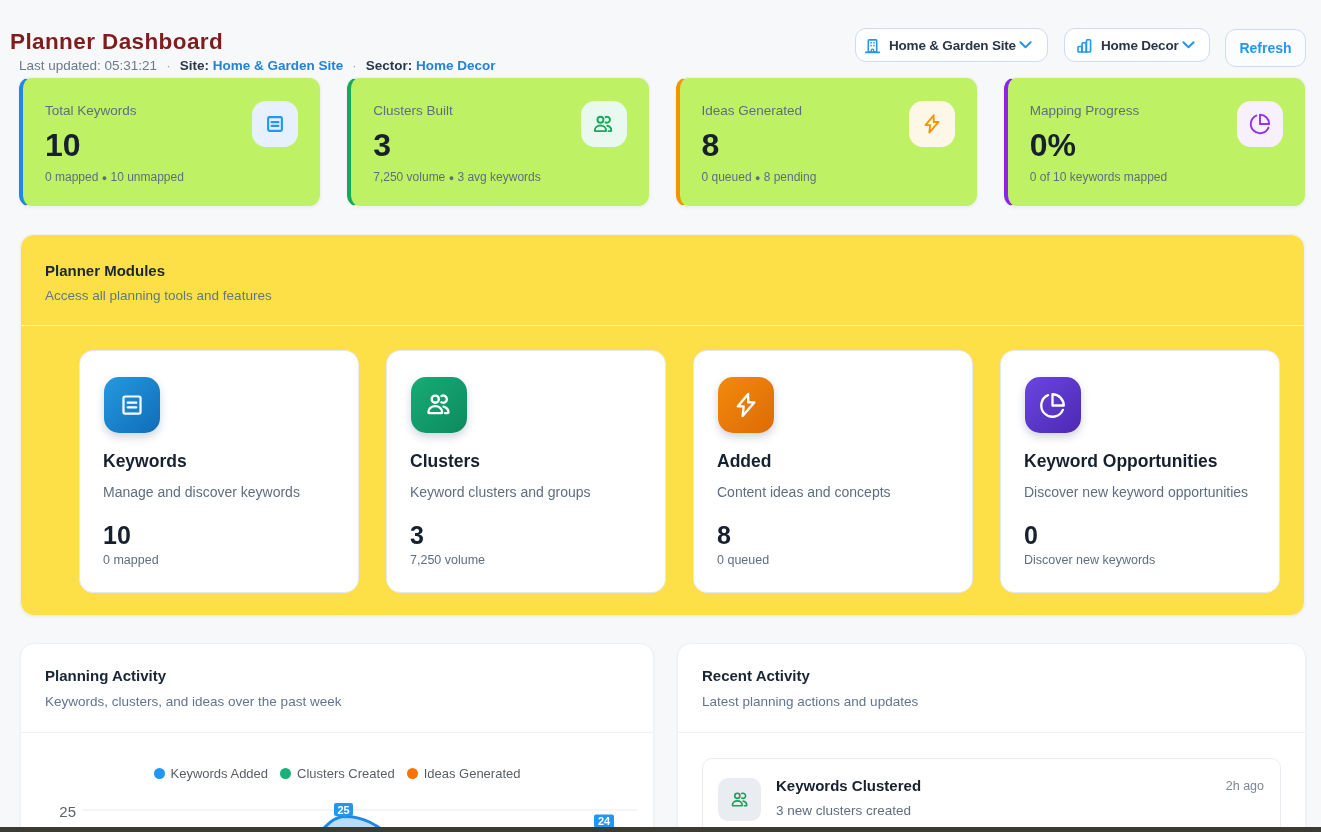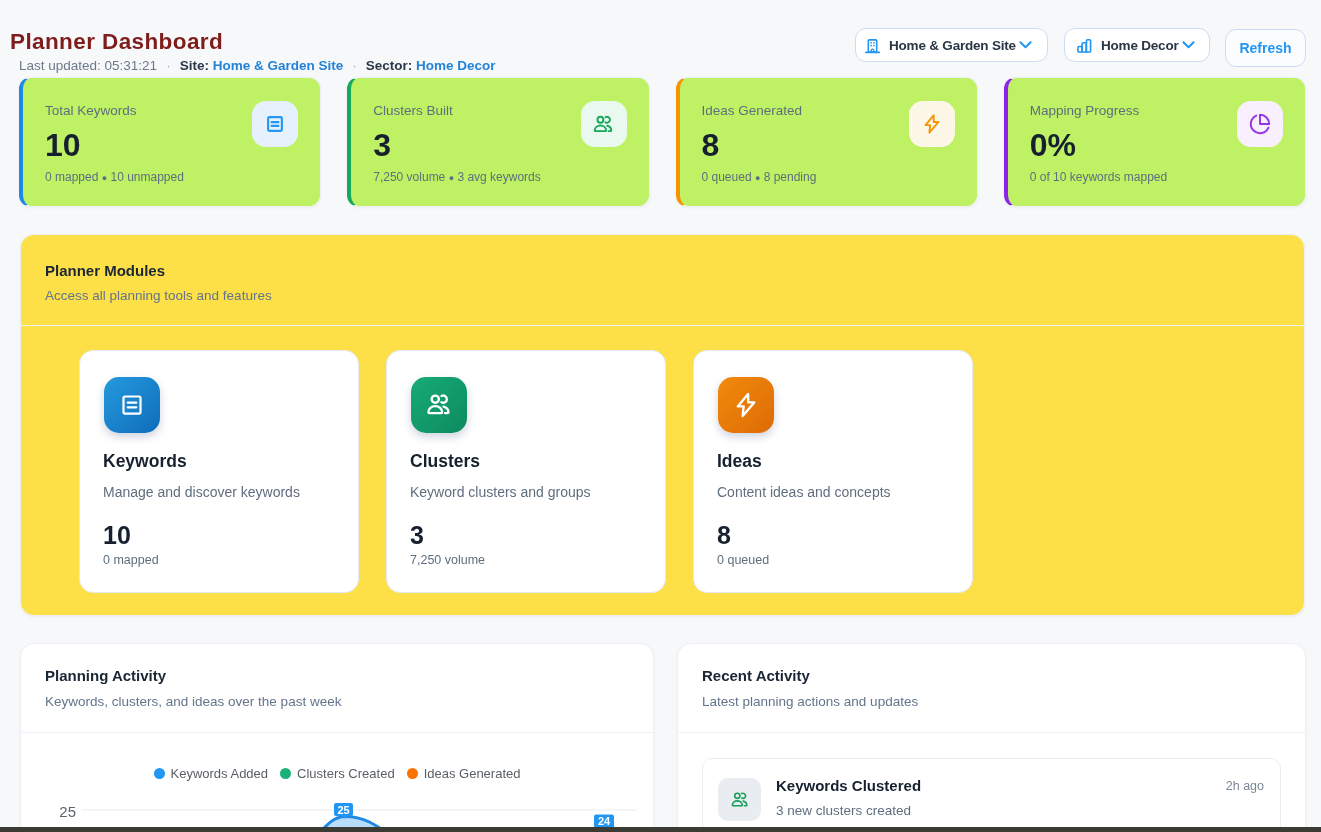--- a/index.html
+++ b/index.html
@@ -179,24 +179,36 @@
         <div class="desc">Keyword clusters and groups</div>
         <div class="num">3</div>
         <div class="sub">7,250 volume</div>
       </div>
       <div class="mod">
         <div class="mic" style="background:linear-gradient(135deg,#f28a0c,#dd6b05);">
           <svg width="28" height="28" viewBox="0 0 24 24" fill="none" stroke="#fff" stroke-width="2" stroke-linejoin="round">
             <path d="M13.8 2.5 L4.9 13.2 h5.1 L9.1 21.5 l10-11.7 h-5.2 z"></path>
           </svg>
         </div>
-        <h3>Ideas</h3>
+        <h3>Added</h3>
         <div class="desc">Content ideas and concepts</div>
         <div class="num">8</div>
         <div class="sub">0 queued</div>
+      </div>
+      <div class="mod">
+        <div class="mic" style="background:linear-gradient(135deg,#6b46e0,#4c28b2);">
+          <svg width="27" height="27" viewBox="0 0 24 24" fill="none" stroke="#fff" stroke-width="2.1" stroke-linecap="round" stroke-linejoin="round">
+            <path d="M21.21 15.89A10 10 0 1 1 8 2.83"></path>
+            <path d="M22 12A10 10 0 0 0 12 2v10z"></path>
+          </svg>
+        </div>
+        <h3>Keyword Opportunities</h3>
+        <div class="desc">Discover new keyword opportunities</div>
+        <div class="num">0</div>
+        <div class="sub">Discover new keywords</div>
       </div>
     </div>
   </div>
 
   <div class="bottom">
     <div class="bcard">
       <div class="bh2">Planning Activity</div>
       <div class="bp">Keywords, clusters, and ideas over the past week</div>
       <div class="bdiv"></div>
       <div class="legend">

